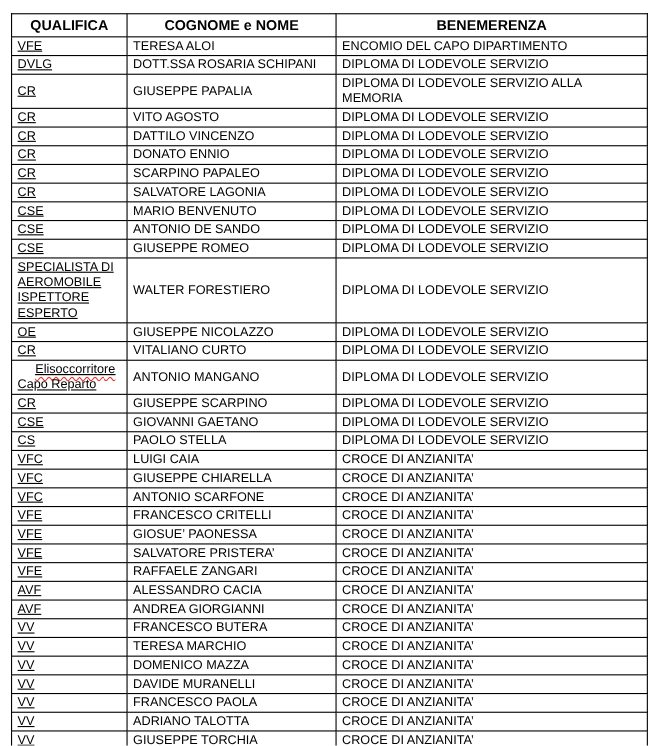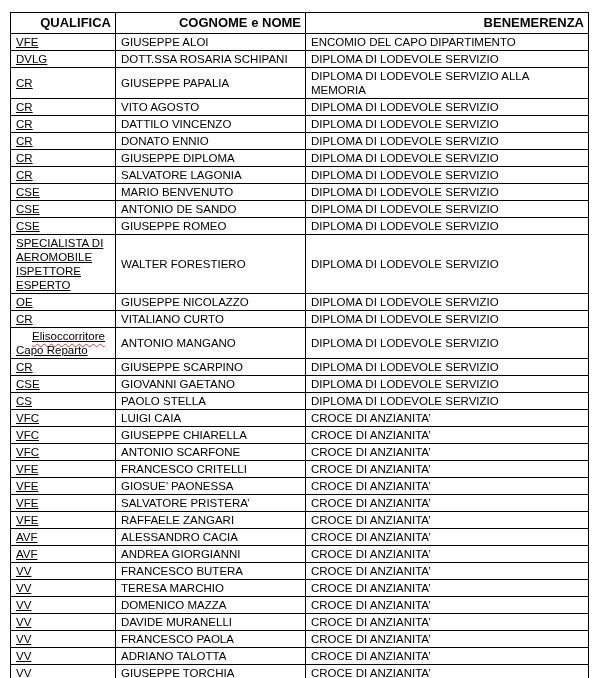--- a/index.html
+++ b/index.html
@@ -25,21 +25,21 @@
     table-layout: fixed;
   }
   .merit-table col.c-qualifica { width: 105px; }
   .merit-table col.c-name      { width: 190px; }
   .merit-table col.c-award     { width: 283px; }
   .merit-table th {
     border: 1.4px solid #000000;
     font-size: 13px;
     line-height: 16px;
     font-weight: bold;
-    text-align: right;
+    text-align: center;
     padding: 2px 4px;
     vertical-align: middle;
   }
   .merit-table td {
     border: 1.4px solid #000000;
     font-size: 11.5px;
     line-height: 14px;
     padding: 1px 5px;
     vertical-align: middle;
     text-align: left;
@@ -71,21 +71,21 @@
     <thead>
       <tr>
         <th>QUALIFICA</th>
         <th>COGNOME e NOME</th>
         <th>BENEMERENZA</th>
       </tr>
     </thead>
     <tbody>
         <tr>
     <td class="qualifica-cell">VFE</td>
-    <td class="name-cell">GIUSEPPE ALOI</td>
+    <td class="name-cell">TERESA ALOI</td>
     <td class="award-cell">ENCOMIO DEL CAPO DIPARTIMENTO</td>
   </tr>
         <tr>
     <td class="qualifica-cell">DVLG</td>
     <td class="name-cell">DOTT.SSA ROSARIA SCHIPANI</td>
     <td class="award-cell">DIPLOMA DI LODEVOLE SERVIZIO</td>
   </tr>
         <tr>
     <td class="qualifica-cell">CR</td>
     <td class="name-cell">GIUSEPPE PAPALIA</td>
@@ -101,21 +101,21 @@
     <td class="name-cell">DATTILO VINCENZO</td>
     <td class="award-cell">DIPLOMA DI LODEVOLE SERVIZIO</td>
   </tr>
         <tr>
     <td class="qualifica-cell">CR</td>
     <td class="name-cell">DONATO ENNIO</td>
     <td class="award-cell">DIPLOMA DI LODEVOLE SERVIZIO</td>
   </tr>
         <tr>
     <td class="qualifica-cell">CR</td>
-    <td class="name-cell">GIUSEPPE DIPLOMA</td>
+    <td class="name-cell">SCARPINO PAPALEO</td>
     <td class="award-cell">DIPLOMA DI LODEVOLE SERVIZIO</td>
   </tr>
         <tr>
     <td class="qualifica-cell">CR</td>
     <td class="name-cell">SALVATORE LAGONIA</td>
     <td class="award-cell">DIPLOMA DI LODEVOLE SERVIZIO</td>
   </tr>
         <tr>
     <td class="qualifica-cell">CSE</td>
     <td class="name-cell">MARIO BENVENUTO</td>

